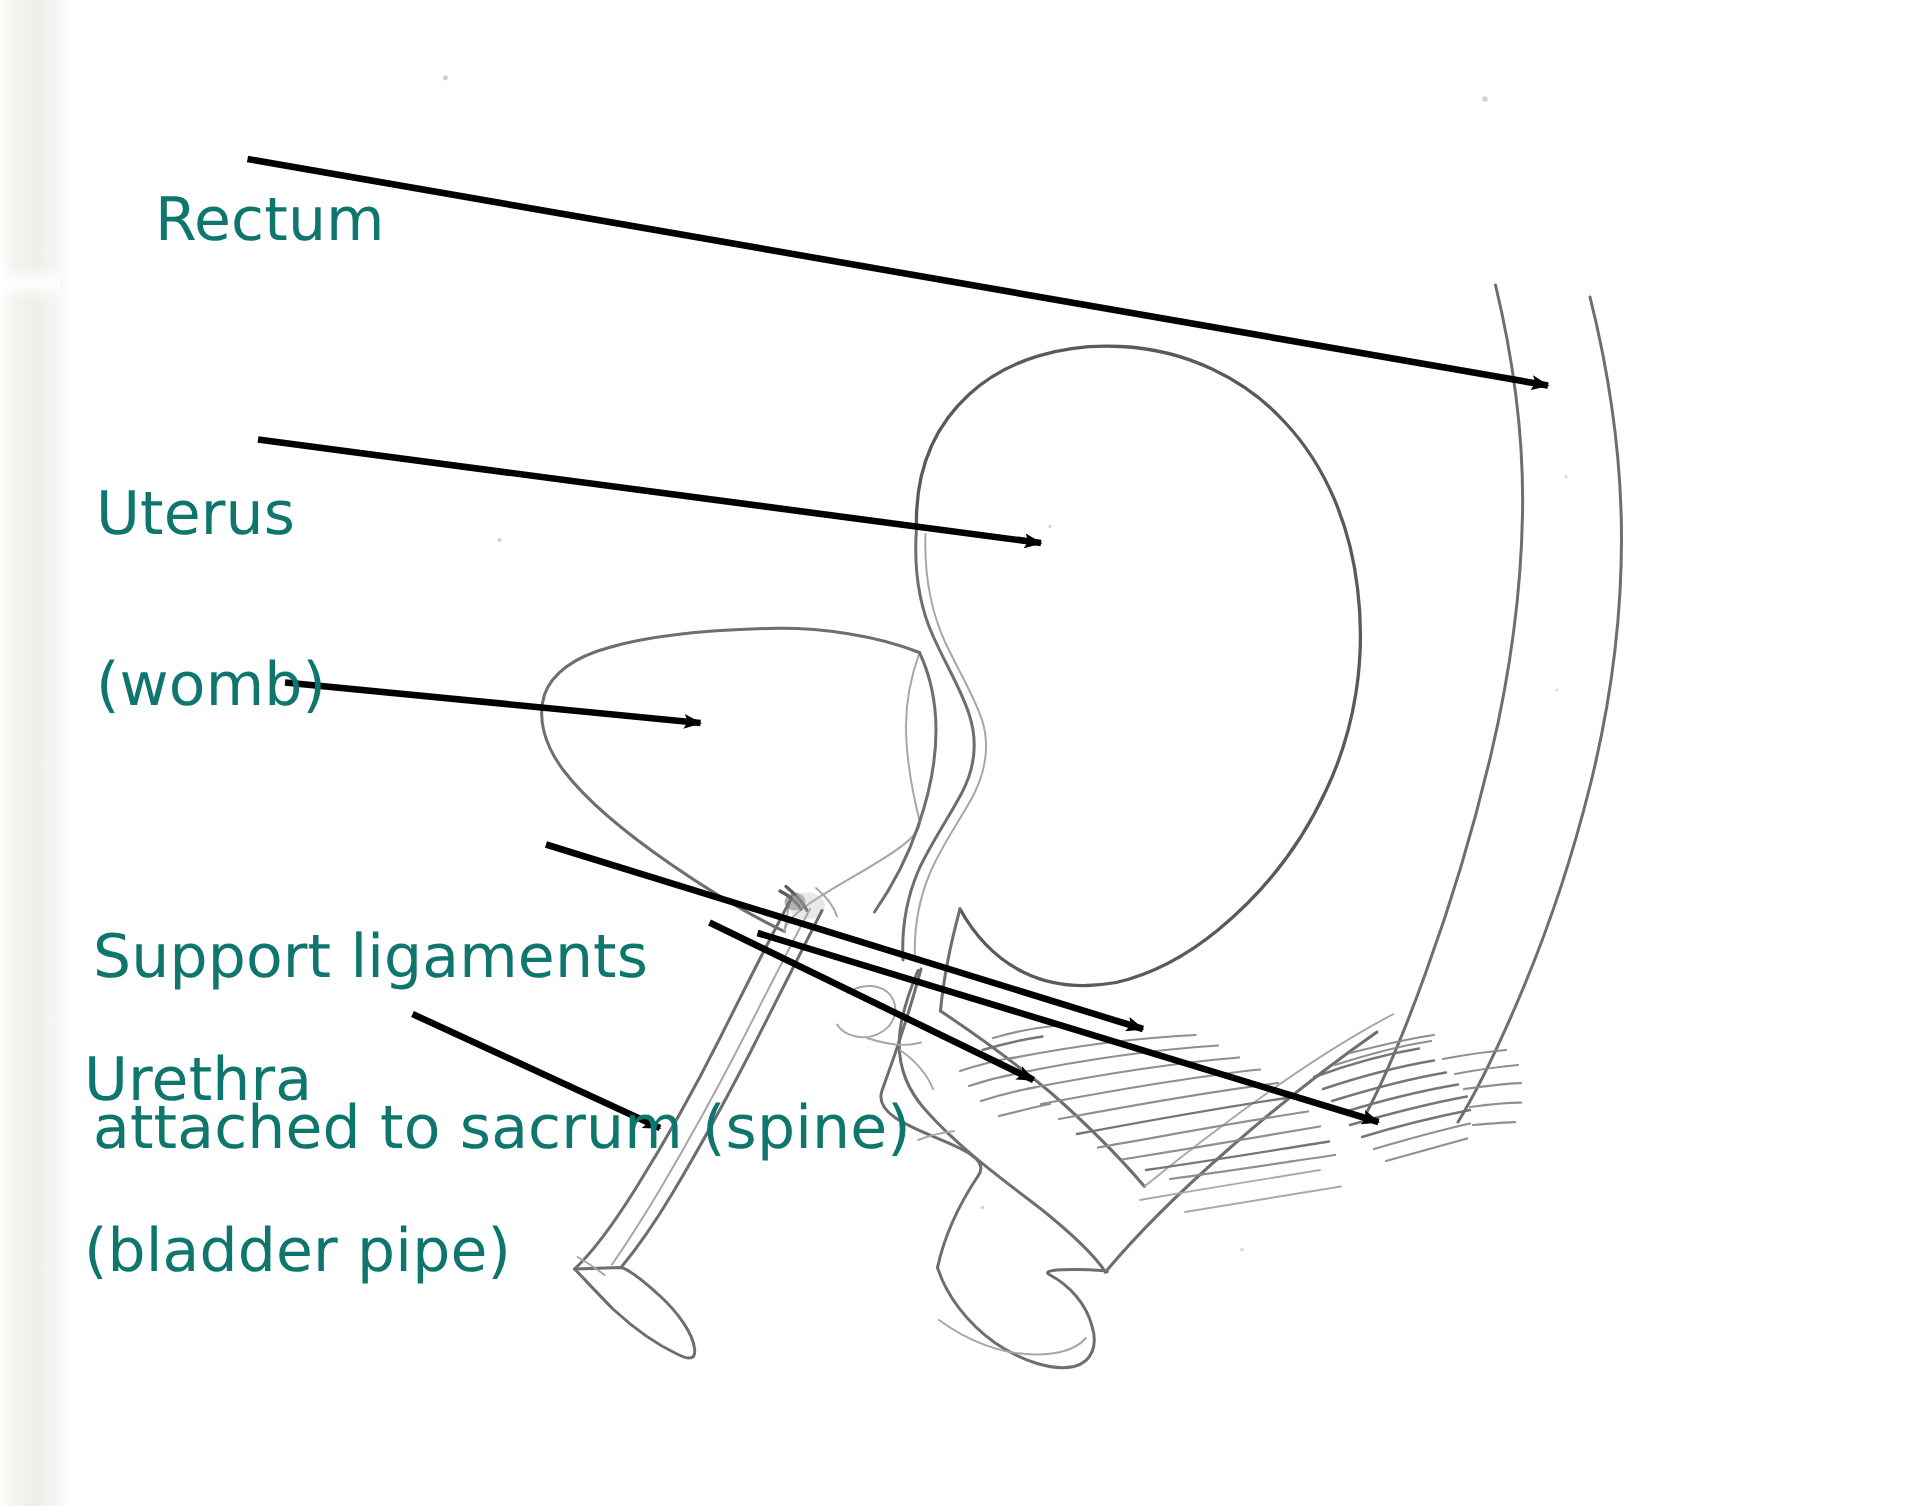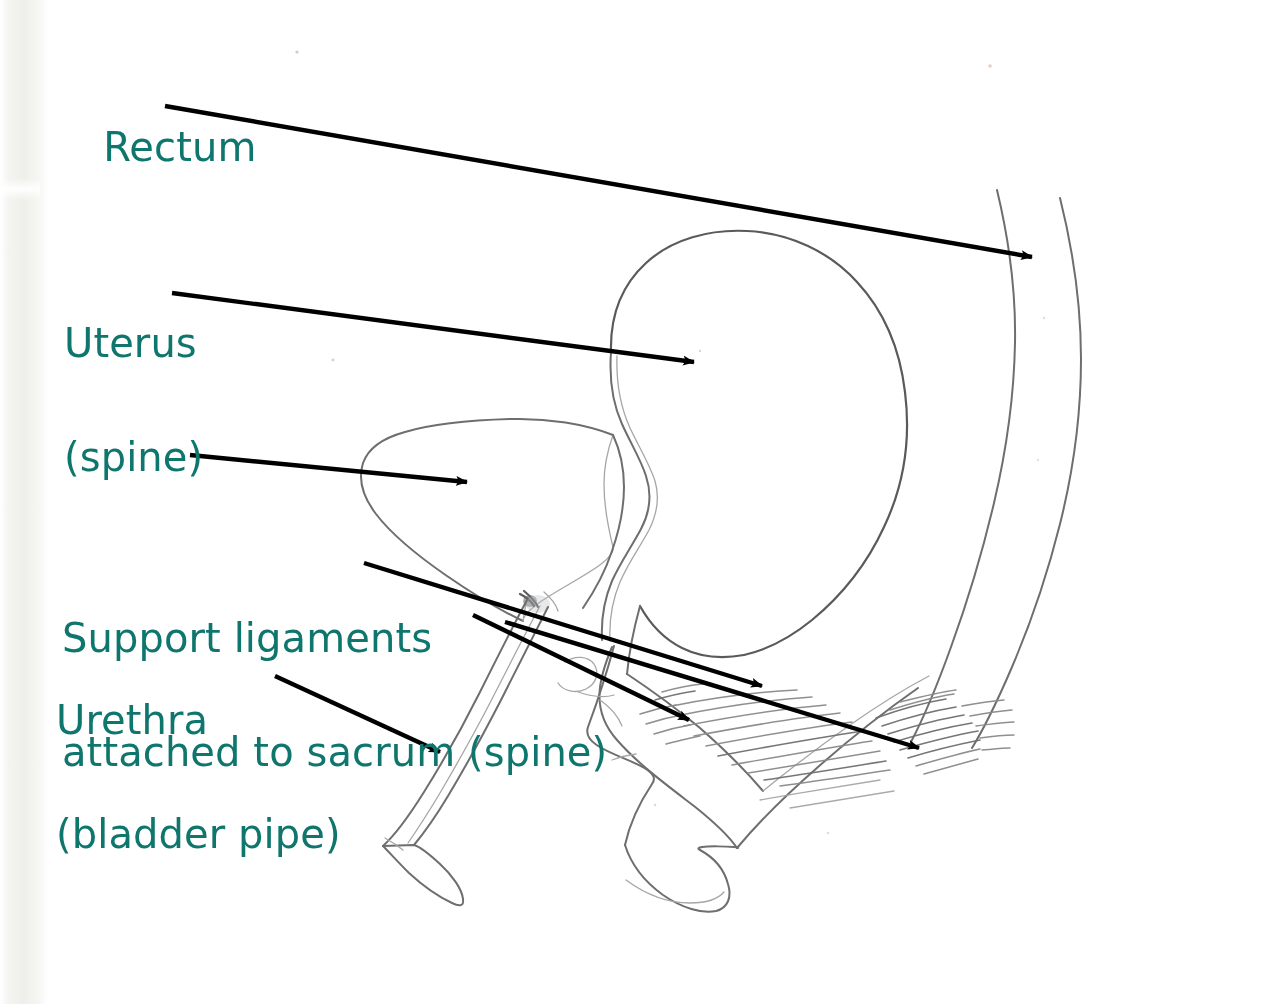--- a/index.html
+++ b/index.html
@@ -278,21 +278,21 @@
     <line class="lead" x1="505" y1="622" x2="919" y2="748"></line>
     <line class="lead" x1="275" y1="676" x2="440" y2="752"></line>
   </svg>
 
   <div class="label" style="left:28px; top:93px;">
     <span>Rectum</span>
   </div>
 
   <div class="label two-line" style="left:40px; top:248px;">
     <div>Uterus</div>
-    <div>(spine)</div>
+    <div>(womb)</div>
   </div>
 
 
   <div class="label two-line" style="left:32px; top:625px;">
     <div>Urethra</div>
     <div>(bladder pipe)</div>
   </div>
 
   <div class="label two-line" style="left:38px; top:543px;">
     <div>Support ligaments</div>

